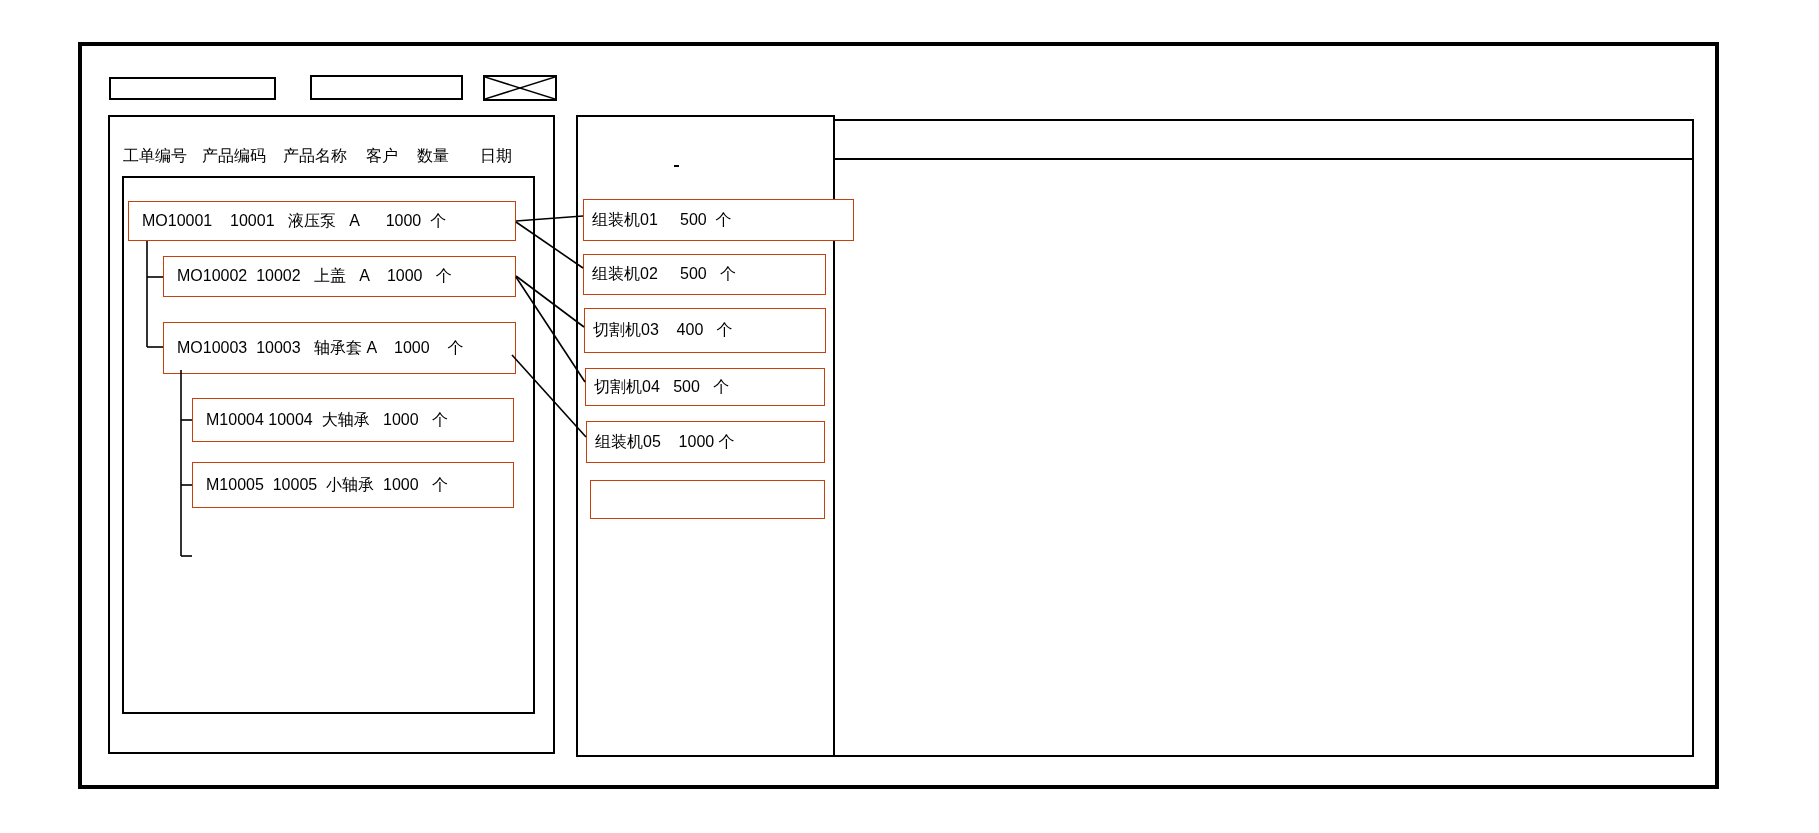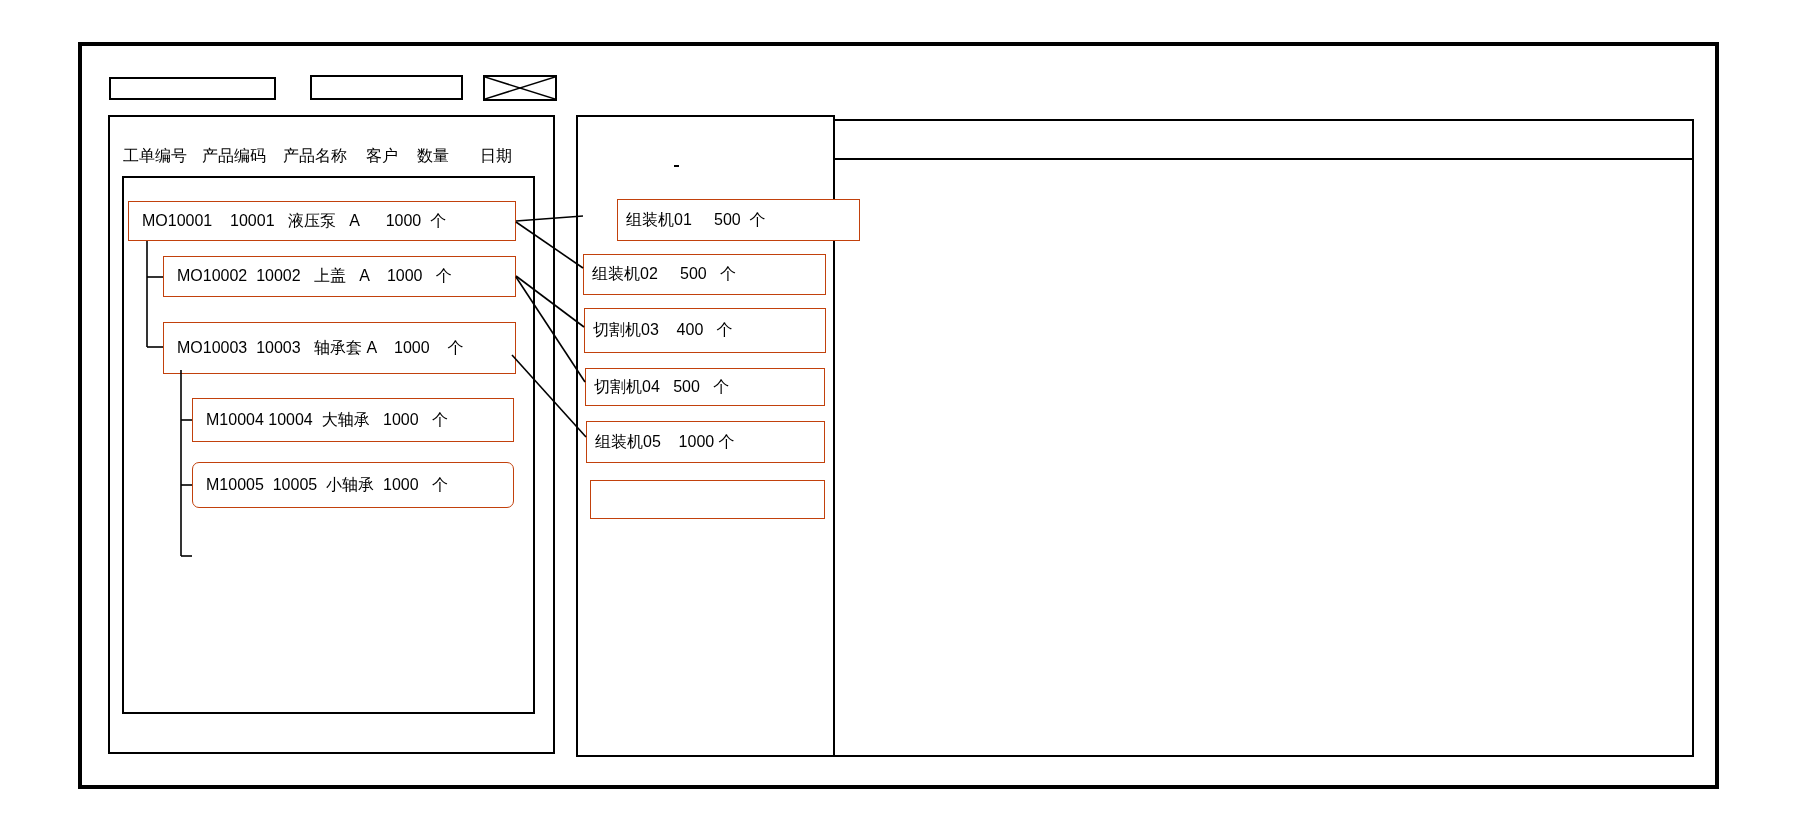--- a/index.html
+++ b/index.html
@@ -98,27 +98,27 @@
     <span style="left:417px;">数量</span>
     <span style="left:480px;">日期</span>
   </div>
 
   <div class="abs panel" style="left:122px; top:176px; width:413px; height:538px;"></div>
 
   <div class="abs wirebox treebox" style="left:128px; top:201px; width:388px; height:40px;">MO10001    10001   液压泵   A      1000  个</div>
   <div class="abs wirebox treebox" style="left:163px; top:256px; width:353px; height:41px;">MO10002  10002   上盖   A    1000   个</div>
   <div class="abs wirebox treebox" style="left:163px; top:322px; width:353px; height:52px;">MO10003  10003   轴承套 A    1000    个</div>
   <div class="abs wirebox treebox" style="left:192px; top:398px; width:322px; height:44px;">M10004 10004  大轴承   1000   个</div>
-  <div class="abs wirebox treebox" style="left:192px; top:462px; width:322px; height:46px;border-radius:7px;">M10005  10005  小轴承  1000   个</div>
+  <div class="abs wirebox treebox" style="left:192px; top:462px; width:322px; height:46px;">M10005  10005  小轴承  1000   个</div>
 
   <div class="abs panel" style="left:576px; top:115px; width:259px; height:642px;"></div>
 
   <div class="abs dot-mark" style="left:674px; top:165px; width:5px; height:2px;"></div>
 
-  <div class="abs wirebox machinebox" style="left:617px; top:199px; width:243px; height:42px;">组装机01     500  个</div>
+  <div class="abs wirebox machinebox" style="left:583px; top:199px; width:271px; height:42px;">组装机01     500  个</div>
   <div class="abs wirebox machinebox" style="left:583px; top:254px; width:243px; height:41px;">组装机02     500   个</div>
   <div class="abs wirebox machinebox" style="left:584px; top:308px; width:242px; height:45px;">切割机03    400   个</div>
   <div class="abs wirebox machinebox" style="left:585px; top:368px; width:240px; height:38px;">切割机04   500   个</div>
   <div class="abs wirebox machinebox" style="left:586px; top:421px; width:239px; height:42px;">组装机05    1000 个</div>
   <div class="abs wirebox machinebox" style="left:590px; top:480px; width:235px; height:39px;"></div>
 
   <div class="abs panel" style="left:835px; top:119px; width:859px; height:638px; border-left:none;">
     <div class="right-header"></div>
   </div>
 

